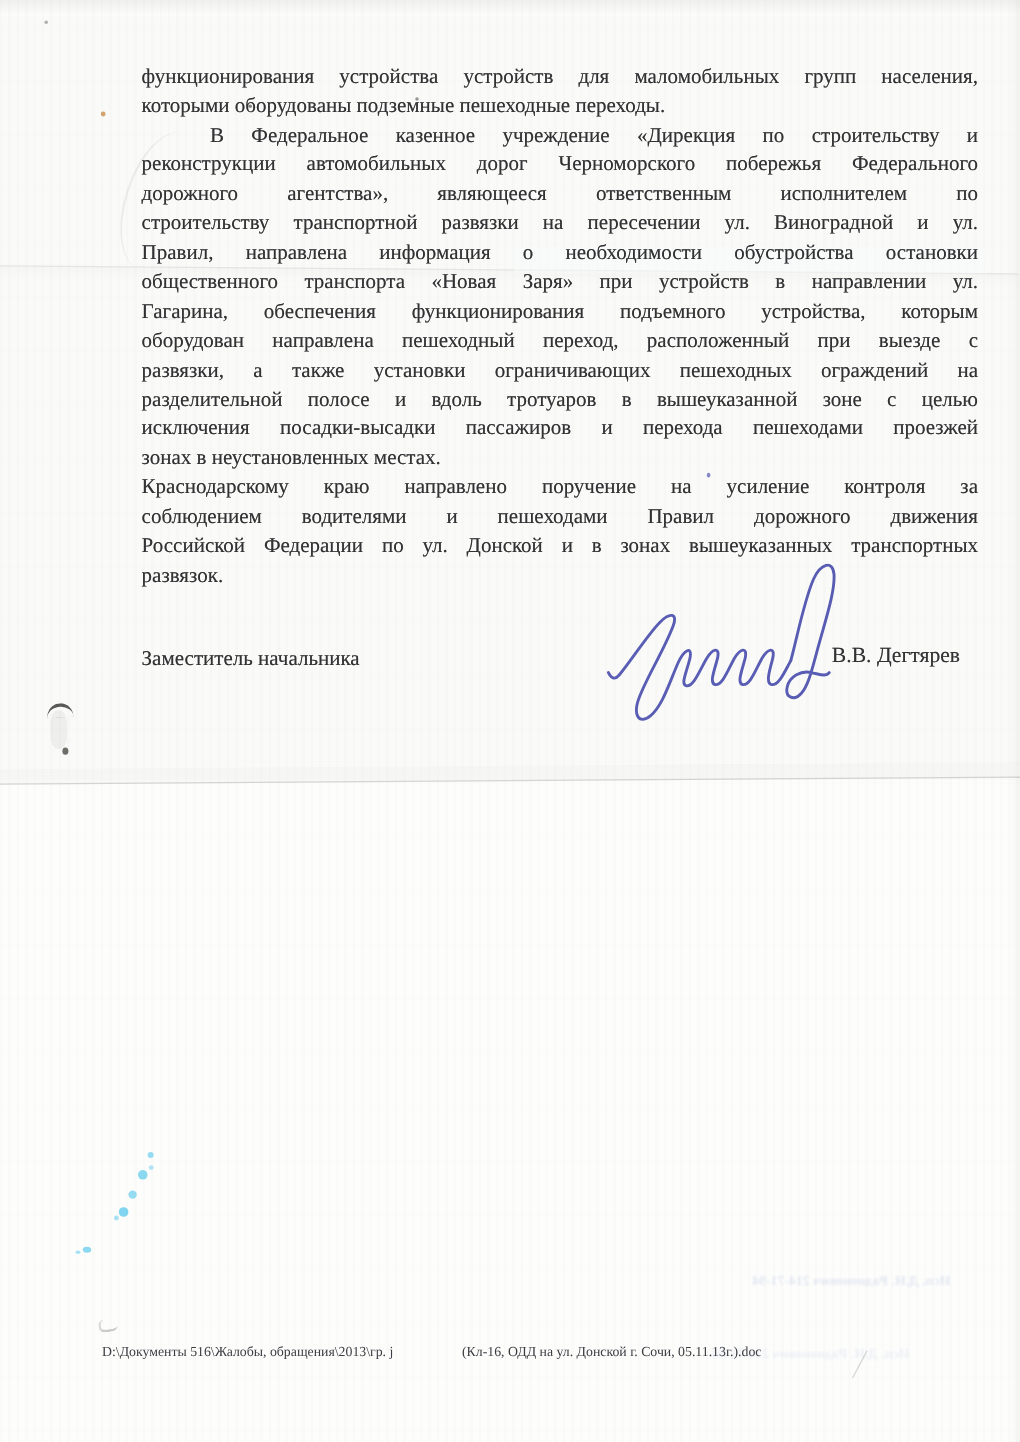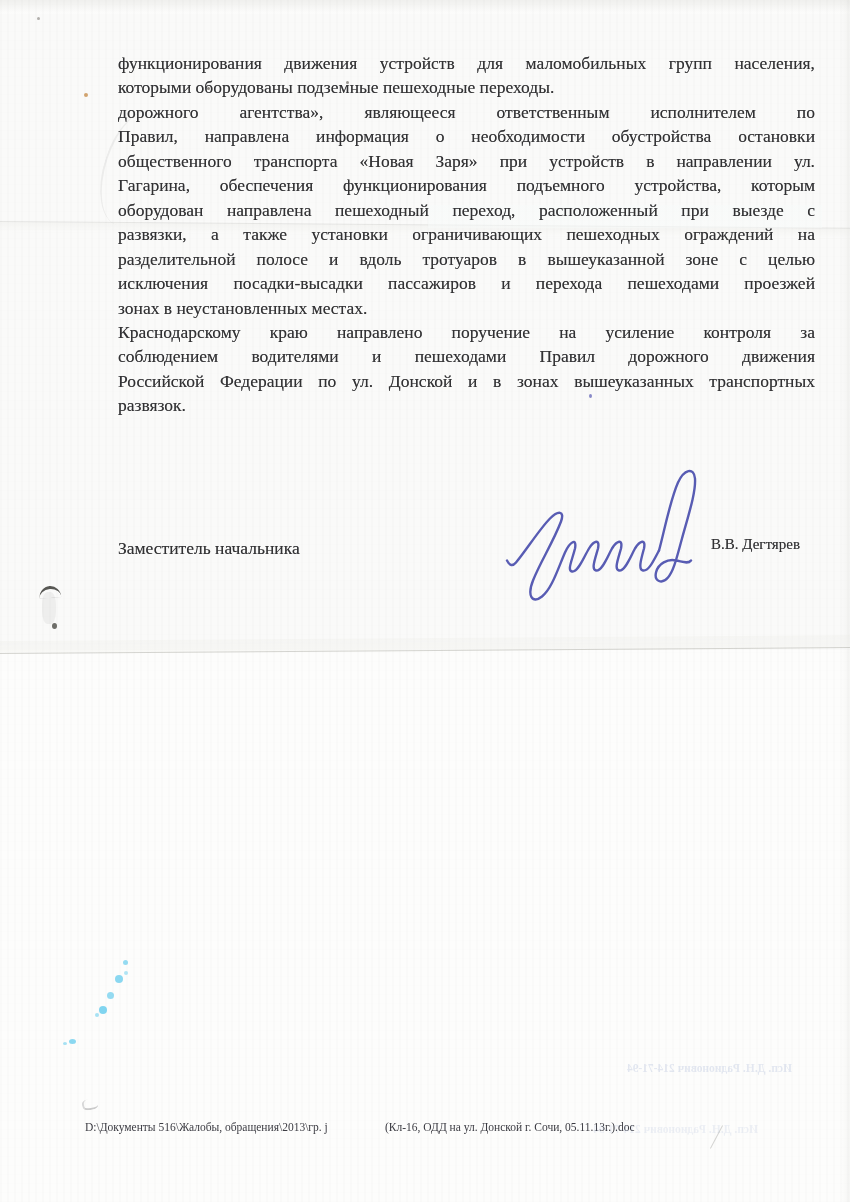--- a/index.html
+++ b/index.html
@@ -40,21 +40,21 @@
     text-shadow:0 0 .35px rgba(50,50,52,.55);
     text-align:justify;
   }
   .ln{display:block;width:100%;}
   .ln.j{text-align-last:justify;}
   .ln.ind{padding-left:57px;width:640px;}
 
   
   .sig-title{position:absolute;left:118px;top:538px;font-size:17.5px;color:#323234;
     text-shadow:0 0 .35px rgba(50,50,52,.55);}
-  .sig-name{position:absolute;right:50px;top:536px;font-size:15px;color:#323234;
+  .sig-name{position:absolute;right:50px;top:536px;font-size:18px;color:#323234;
     text-shadow:0 0 .35px rgba(50,50,52,.55);text-align:center;}
   .sig-ink{position:absolute;left:498px;top:462px;width:200px;height:155px;}
 
   
   .footer{position:absolute;left:0;top:1121px;width:850px;height:16px;
     font-size:11.5px;color:#3b3b42;}
   .footer .f-left{position:absolute;left:85px;top:0;white-space:nowrap;}
   .footer .f-right{position:absolute;left:385px;top:0;white-space:nowrap;}
 
   
@@ -89,23 +89,26 @@
 
   <div class="band-upper"></div>
   <div class="shade-top"></div>
   <div class="shade-right"></div>
   <div class="texture"></div>
   <div class="crease1"></div>
   <div class="fade-patch"></div>
   <div class="crease2"></div>
 
   <div class="body-text">
-    <div class="ln j">функционирования движения устройств для маломобильных групп населения,</div>
+    <div class="ln j">функционирования устройства устройств для маломобильных групп населения,</div>
     <div class="ln">которыми оборудованы подземные пешеходные переходы.</div>
+    <div class="ln j ind">В Федеральное казенное учреждение «Дирекция по строительству и</div>
+    <div class="ln j">реконструкции автомобильных дорог Черноморского побережья Федерального</div>
     <div class="ln j">дорожного агентства», являющееся ответственным исполнителем по</div>
+    <div class="ln j">строительству транспортной развязки на пересечении ул. Виноградной и ул.</div>
     <div class="ln j">Правил, направлена информация о необходимости обустройства остановки</div>
     <div class="ln j">общественного транспорта «Новая Заря» при устройств в направлении ул.</div>
     <div class="ln j">Гагарина, обеспечения функционирования подъемного устройства, которым</div>
     <div class="ln j">оборудован направлена пешеходный переход, расположенный при выезде с</div>
     <div class="ln j">развязки, а также установки ограничивающих пешеходных ограждений на</div>
     <div class="ln j">разделительной полосе и вдоль тротуаров в вышеуказанной зоне с целью</div>
     <div class="ln j">исключения посадки-высадки пассажиров и перехода пешеходами проезжей</div>
     <div class="ln">зонах в неустановленных местах.</div>
     <div class="ln j">Краснодарскому краю направлено поручение на усиление контроля за</div>
     <div class="ln j">соблюдением водителями и пешеходами Правил дорожного движения</div>

